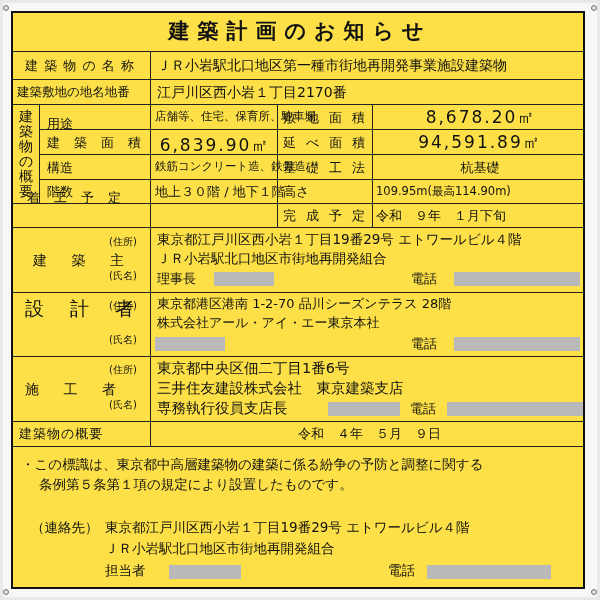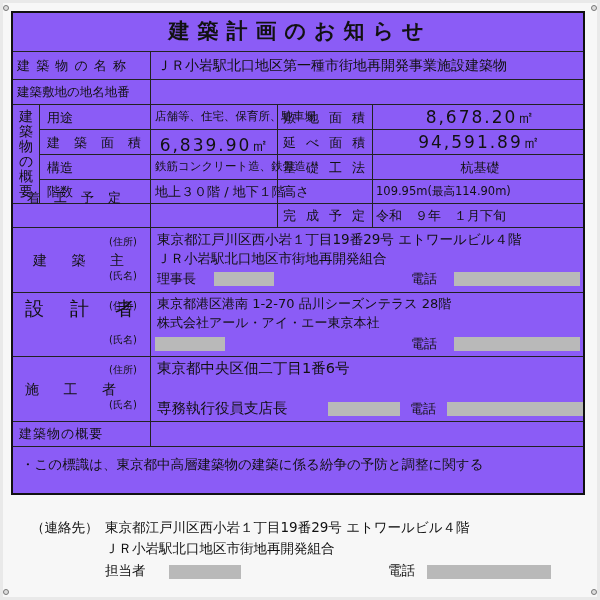--- a/index.html
+++ b/index.html
@@ -9,22 +9,22 @@
     font-family:"DejaVu Sans", "Liberation Sans", sans-serif;
     color:#111;
     position:relative;
   }
   .board {
     position:absolute; left:3px; top:3px; width:594px; height:594px;
     background:#f7f7f7;
   }
   .screw { position:absolute; width:4px; height:4px; border-radius:50%; border:1px solid #777; background:#ddd; }
   .sign {
-    position:absolute; left:11px; top:11px; width:574px; height:484px;
-    border:2px solid #111; box-sizing:border-box; background:#8b5cf6;
+    position:absolute; left:11px; top:11px; width:574px; height:578px;
+    border:2px solid #111; box-sizing:border-box; background:#fde047;
   }
   .hl { position:absolute; height:0; border-top:1.5px solid #222; }
   .vl { position:absolute; width:0; border-left:1.5px solid #222; }
   .txt { position:absolute; white-space:nowrap; line-height:1; }
   .title { font-size:21px; font-weight:bold; letter-spacing:8px; }
   .lbl { font-size:13px; }
   .val { font-size:13px; }
   .big { font-size:17px; letter-spacing:2px; }
   .small { font-size:10px; }
   .redact { position:absolute; background:#b9b9b9; height:14px; }
@@ -55,28 +55,29 @@
   <div class="hl" style="left:0;right:0;top:408px"></div>
   <div class="hl" style="left:0;right:0;top:433px"></div>
 
   <div class="vl" style="left:137px;top:38px;height:395px"></div>
   <div class="vl" style="left:26px;top:91px;height:99px"></div>
   <div class="vl" style="left:264px;top:91px;height:123px"></div>
   <div class="vl" style="left:359px;top:91px;height:123px"></div>
 
   <div class="txt title" style="left:0;width:574px;top:8px;text-align:center">建築計画のお知らせ</div>
 
-  <div class="txt lbl" style="left:4px;width:126px;top:46px;letter-spacing:1px">建 築 物 の 名 称</div>
+  <div class="txt lbl" style="left:12px;width:126px;top:46px;letter-spacing:1px">建 築 物 の 名 称</div>
   <div class="txt val" style="left:144px;top:45px;font-size:14px">ＪＲ小岩駅北口地区第一種市街地再開発事業施設建築物</div>
 
   <div class="txt lbl" style="left:4px;top:73px;font-size:12.5px">建築敷地の地名地番</div>
+  <div class="txt val" style="left:144px;top:72px;font-size:14px">江戸川区西小岩１丁目2170番</div>
 
   <div class="txt lbl" style="left:6px;top:96px;width:16px;white-space:normal;line-height:15px;font-size:14px">建築物の概要</div>
 
-  <div class="txt lbl spread" style="left:34px;width:96px;top:98px">
+  <div class="txt lbl spread" style="left:34px;width:96px;top:104px">
       <span>用途</span>
     </div>
   <div class="txt val" style="left:142px;top:98px;font-size:11.5px">店舗等、住宅、保育所、駐車場</div>
   <div class="txt lbl" style="left:270px;width:86px;top:98px;letter-spacing:10px">敷地面積</div>
   <div class="txt big" style="left:366px;width:204px;top:96px;text-align:center">8,678.20㎡</div>
 
   <div class="txt lbl" style="left:34px;width:100px;top:123px;letter-spacing:14px">建築面積</div>
   <div class="txt big" style="left:140px;width:124px;top:124px;text-align:center">6,839.90㎡</div>
   <div class="txt lbl" style="left:270px;width:86px;top:123px;letter-spacing:10px">延べ面積</div>
   <div class="txt big" style="left:362px;width:210px;top:121px;text-align:center">94,591.89㎡</div>
@@ -111,28 +112,31 @@
   <div class="txt val" style="left:144px;top:284px">東京都港区港南 1-2-70 品川シーズンテラス 28階</div>
   <div class="txt val" style="left:144px;top:303px">株式会社アール・アイ・エー東京本社</div>
   <div class="redact" style="left:142px;top:324px;width:70px"></div>
   <div class="txt val" style="left:398px;top:324px">電話</div>
   <div class="redact" style="left:441px;top:324px;width:126px"></div>
 
   <div class="txt lbl" style="left:12px;top:369px;letter-spacing:10px;font-size:14px">施 工 者</div>
   <div class="txt small" style="left:96px;top:352px">(住所)</div>
   <div class="txt small" style="left:96px;top:387px">(氏名)</div>
   <div class="txt val" style="left:144px;top:348px;font-size:14.5px">東京都中央区佃二丁目1番6号</div>
+  <div class="txt val" style="left:144px;top:368px;font-size:14.5px">三井住友建設株式会社　東京建築支店</div>
   <div class="txt val" style="left:144px;top:388px;font-size:14.5px">専務執行役員支店長</div>
   <div class="redact" style="left:315px;top:389px;width:72px"></div>
   <div class="txt val" style="left:397px;top:389px">電話</div>
   <div class="redact" style="left:434px;top:389px;width:136px"></div>
 
   <div class="txt lbl" style="left:6px;top:414px;letter-spacing:1px">建築物の概要</div>
+  <div class="txt val" style="left:139px;width:435px;top:414px;text-align:center">令和　４年　５月　９日</div>
 
   <div class="txt val" style="left:8px;top:445px;font-size:13.5px">・この標識は、東京都中高層建築物の建築に係る紛争の予防と調整に関する</div>
+  <div class="txt val" style="left:26px;top:465px;font-size:13.5px">条例第５条第１項の規定により設置したものです。</div>
   <div class="txt val" style="left:18px;top:508px;font-size:13.5px">（連絡先）</div>
   <div class="txt val" style="left:92px;top:508px;font-size:13.5px">東京都江戸川区西小岩１丁目19番29号 エトワールビル４階</div>
   <div class="txt val" style="left:92px;top:529px;font-size:13.5px">ＪＲ小岩駅北口地区市街地再開発組合</div>
   <div class="txt val" style="left:92px;top:551px;font-size:13.5px">担当者</div>
   <div class="redact" style="left:156px;top:552px;width:72px"></div>
   <div class="txt val" style="left:375px;top:551px;font-size:13.5px">電話</div>
   <div class="redact" style="left:414px;top:552px;width:124px"></div>
 </div>
 
 </body></html>

